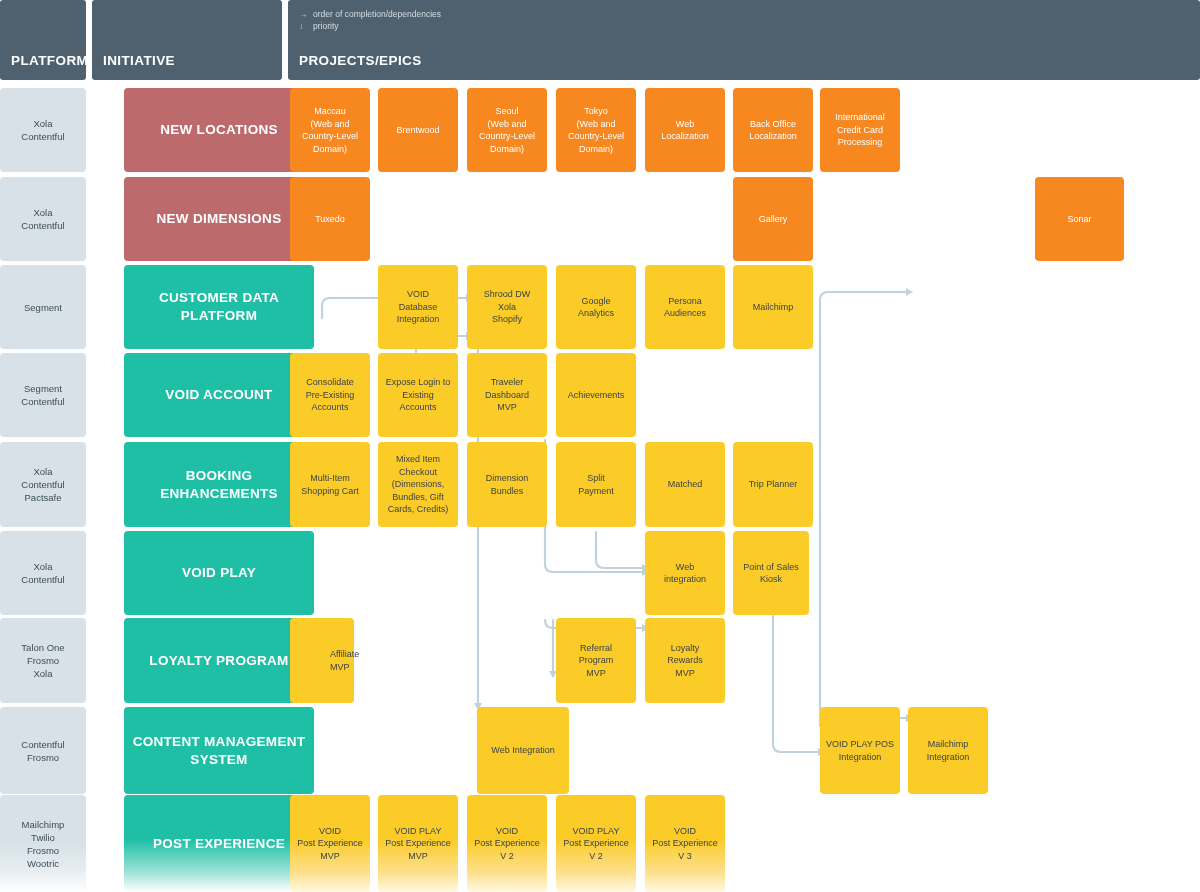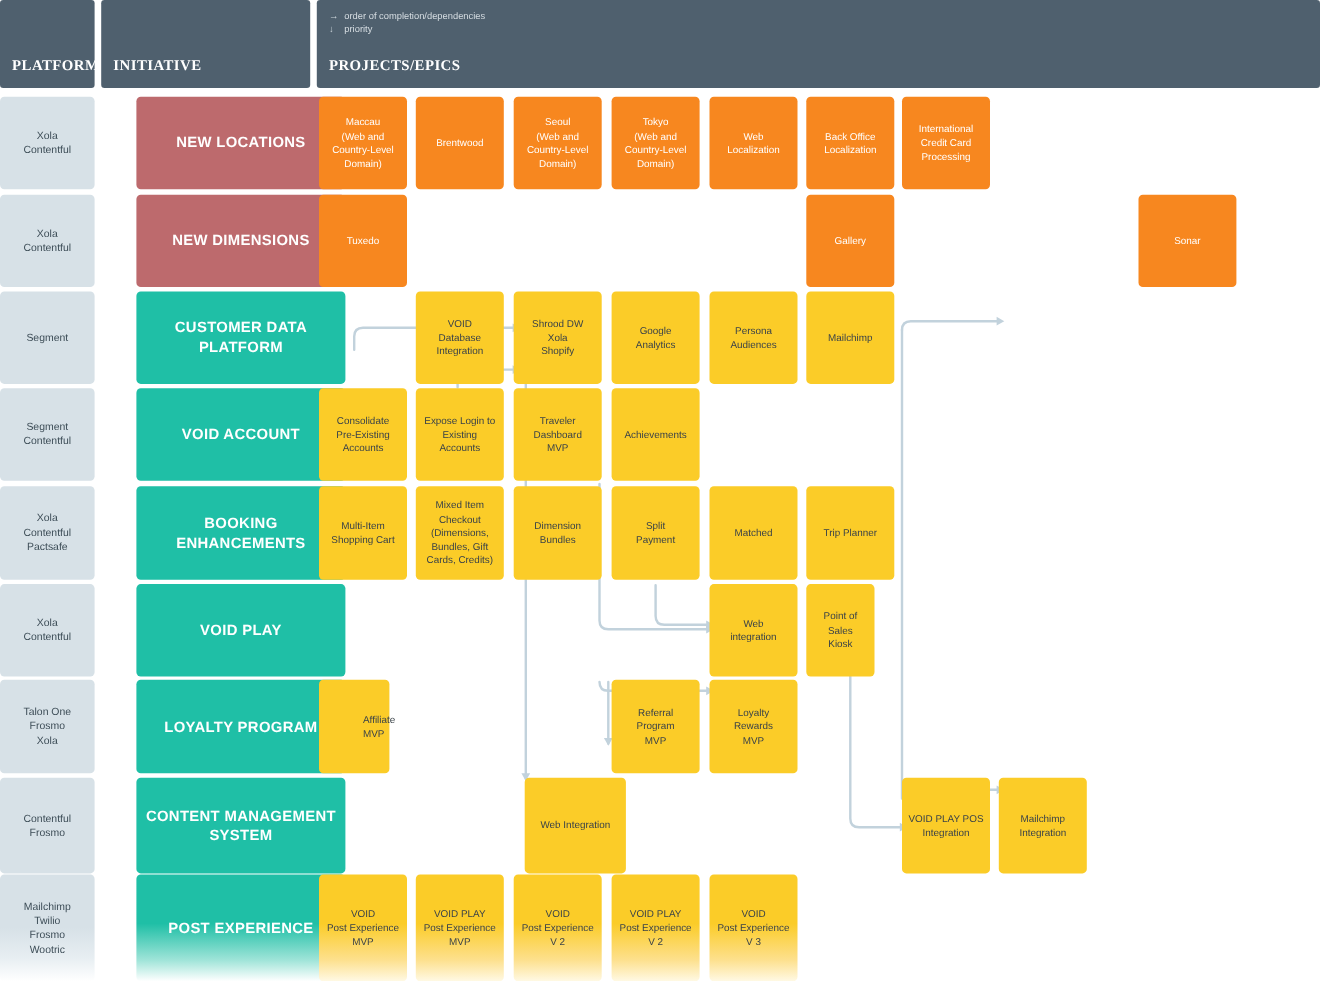--- a/index.html
+++ b/index.html
@@ -10,21 +10,21 @@
     font-family:"Liberation Sans", sans-serif;
     overflow:hidden;
     position:relative;
   }
   #board{position:relative;width:1200px;height:892px;}
 
   
   .hdr{position:absolute;background:#4f606e;border-radius:3px;}
   .hdr-label{
     position:absolute;left:11px;bottom:12px;
-    color:#ffffff;font-size:13.5px;font-weight:bold;letter-spacing:.4px;font-family:Liberation Serif, serif;
+    color:#ffffff;font-size:13.5px;font-weight:bold;letter-spacing:.4px;
   }
   #hdr-platform{left:0px;top:0px;width:86px;height:80px;}
   #hdr-initiative{left:92px;top:0px;width:190px;height:80px;}
   #hdr-projects{left:288px;top:0px;width:912px;height:80px;}
   .legend{position:absolute;left:11px;top:8px;color:#d6dde2;font-size:8.5px;line-height:12px;}
   .legend .row{display:flex;align-items:flex-start;}
   .legend .gl{display:inline-block;width:14px;flex:0 0 14px;color:#ccd5db;}
 
   
   .tile{position:absolute;border-radius:4px;box-sizing:border-box;
@@ -205,21 +205,21 @@
       </div>
       <div class="tile platform" style="left: 0px; top: 531px; width: 86px; height: 84px;">
         <span>Xola<br>Contentful</span>
       </div>
       <div class="tile initiative init-teal" style="left: 92px; top: 531px; width: 190px; height: 84px;">
         <span>VOID PLAY</span>
       </div>
       <div class="tile proj proj-yellow" style="left: 645px; top: 531px; width: 80px; height: 84px;">
         <span>Web<br>integration</span>
       </div>
-      <div class="tile proj proj-yellow" style="left: 733px; top: 531px; width: 62px; height: 84px;">
+      <div class="tile proj proj-yellow" style="left: 733px; top: 531px; width: 76px; height: 84px;">
         <span>Point of Sales<br>Kiosk</span>
       </div>
       <div class="tile platform" style="left: 0px; top: 618px; width: 86px; height: 85px;">
         <span>Talon One<br>Frosmo<br>Xola</span>
       </div>
       <div class="tile initiative init-teal" style="left: 92px; top: 618px; width: 190px; height: 85px;">
         <span>LOYALTY PROGRAM</span>
       </div>
       <div class="tile proj proj-yellow" style="left: 290px; top: 618px; width: 64px; height: 85px; padding-left: 35px;">
         <span>Affiliate<br>MVP</span>

